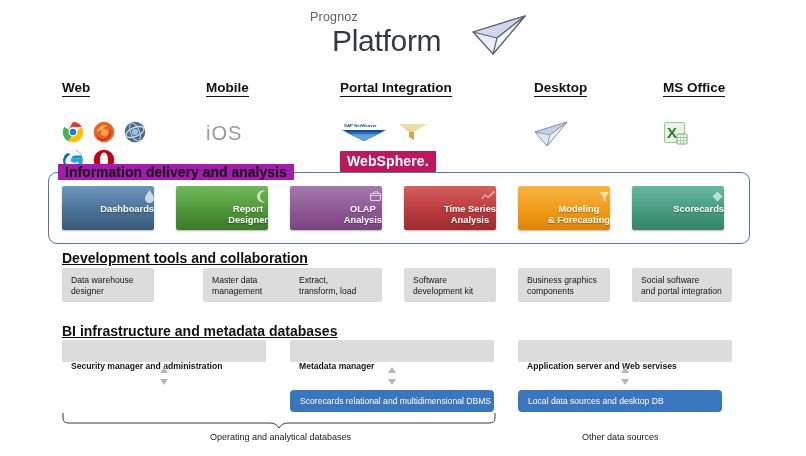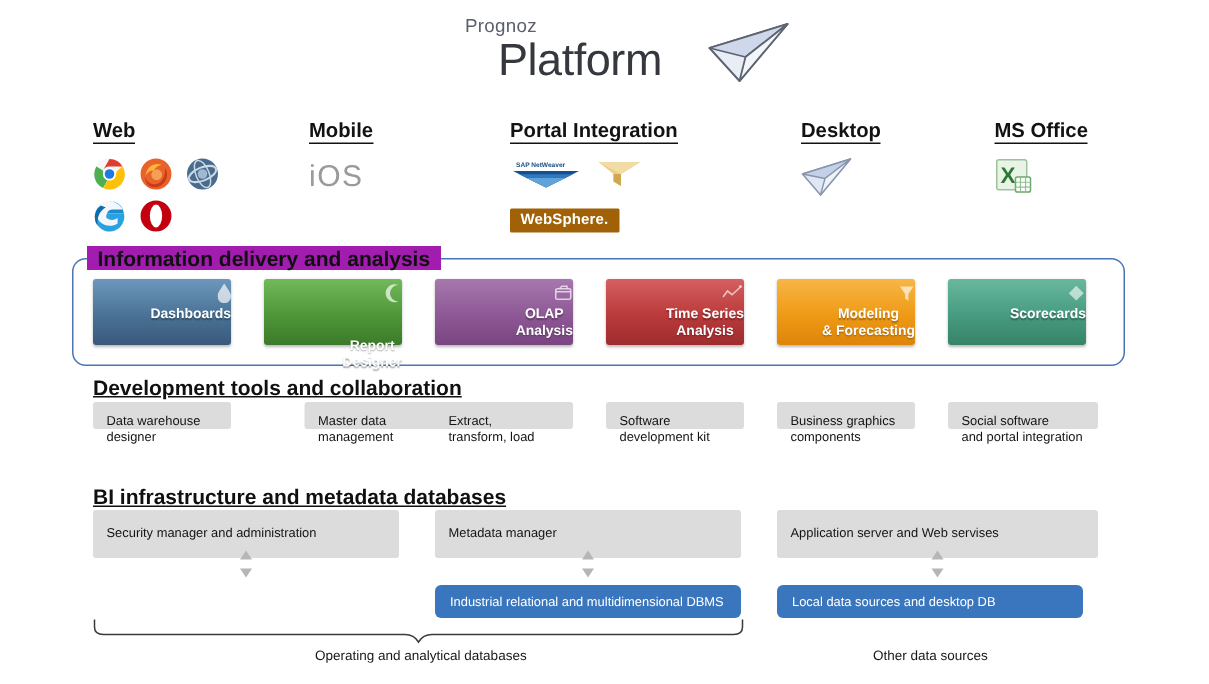--- a/index.html
+++ b/index.html
@@ -25,21 +25,21 @@
   }
   .brand-plane{position:absolute;left:165px;top:6px;}
 
   
   .cat{position:absolute;}
   .cat-title{
     font-size:13.5px;font-weight:bold;color:#121212;
     border-bottom:1.6px solid #121212;
     display:inline-block;padding-bottom:1px;white-space:nowrap;
   }
-  .cat-icons{margin-top:9px;display:flex;flex-wrap:wrap;gap:6px 9px;width:110px;}
+  .cat-icons{margin-top:24px;display:flex;flex-wrap:wrap;gap:6px 9px;width:110px;}
 
   .ico{width:22px;height:22px;border-radius:50%;position:relative;display:block;}
   .ico svg{display:block;}
 
   
   .frame{
     position:absolute;left:48px;top:172px;width:702px;height:72px;
     border:1.6px solid #4a77b4;border-radius:9px;box-sizing:border-box;
   }
   .frame-legend{
@@ -64,22 +64,22 @@
   .sec-head{
     position:absolute;font-size:14px;font-weight:bold;color:#101010;white-space:nowrap;text-decoration:underline;
   }
 
   
   .gbox{
     position:absolute;background:#dcdcdc;border-radius:2px;box-sizing:border-box;
     font-size:8.6px;line-height:11px;color:#141414;
     padding:7px 8px 0 9px;
   }
-  .gbox.dev{width:92px;height:18px;top:268px;}
-  .gbox.infra{height:32px;top:340px;padding-top:10px;}
+  .gbox.dev{width:92px;height:34px;top:268px;}
+  .gbox.infra{height:22px;top:340px;padding-top:21px;font-weight:bold;}
 
   
   .bbox{
     position:absolute;background:#3a76bd;border-radius:4px;height:22px;top:390px;
     color:#fff;font-size:8.6px;line-height:22px;padding-left:10px;box-sizing:border-box;
     white-space:nowrap;
   }
 
   
   .conn{position:absolute;top:366px;width:12px;height:20px;}
@@ -176,21 +176,21 @@
         </svg>
       </span>
       <span style="display:block;width:34px;">
         <svg width="34" height="22" viewBox="0 0 34 22">
           <path d="M3 3 L31 3 L18 11 L18 19 L13 16 L13 11 Z" fill="#e8c778" opacity=".85"></path>
           <path d="M3 3 L31 3 L18 11 Z" fill="#f2dca6"></path>
           <path d="M13 11 L18 11 L18 19 L13 16 Z" fill="#cfa84e"></path>
         </svg>
       </span>
       <span style="display:block;">
-        <span style="display:inline-block;background:#a16207;color:#fff;font-size:10px;font-weight:bold;
+        <span style="display:inline-block;background:#be185d;color:#fff;font-size:14px;font-weight:bold;
                      padding:2px 7px 3px 7px;border-radius:1px;letter-spacing:.1px;text-align:center;">WebSphere.</span>
       </span>
     </div>
   </div>
 
   <div class="cat" style="left:534px;top:78px;">
     <div class="cat-title">Desktop</div>
     <div class="cat-icons">
       <span style="display:block;">
         <svg width="34" height="26" viewBox="0 0 34 26">
@@ -224,21 +224,21 @@
 
   <div class="tile" style="left:62px;background:linear-gradient(180deg,#6e97bd 0%,#4a7296 55%,#39597a 100%);">
     <span class="tile-ico">
       <svg width="9" height="13" viewBox="0 0 9 13">
           <path d="M4.5 0 C7 4 9 6 9 8.6 A4.5 4.5 0 0 1 0 8.6 C0 6 2 4 4.5 0 Z" fill="#ffffff" opacity=".85"></path>
         </svg>
     </span>
     <span class="tile-label">Dashboards</span>
   </div>
 
-  <div class="tile" style="left:176px;background:linear-gradient(180deg,#72b95a 0%,#4f9639 55%,#3c7a2a 100%);gap:21px;">
+  <div class="tile" style="left:176px;background:linear-gradient(180deg,#72b95a 0%,#4f9639 55%,#3c7a2a 100%);">
     <span class="tile-ico">
       <svg width="12" height="13" viewBox="0 0 12 13">
           <path d="M9.5 1 A6 6 0 1 0 9.5 12 A5 5 0 0 1 9.5 1 Z" fill="#ffffff" opacity=".85"></path>
         </svg>
     </span>
     <span class="tile-label">Report<br>Designer</span>
   </div>
 
   <div class="tile" style="left:290px;background:linear-gradient(180deg,#a678ad 0%,#8e5896 55%,#79457f 100%);">
     <span class="tile-ico">
@@ -306,21 +306,21 @@
       <polygon points="6,19 10,13 2,13" fill="#b6b6b6"></polygon>
     </svg>
   </div>
   <div class="conn" style="left:619px;">
     <svg width="12" height="20" viewBox="0 0 12 20">
       <polygon points="6,1 10,7 2,7" fill="#b6b6b6"></polygon>
       <polygon points="6,19 10,13 2,13" fill="#b6b6b6"></polygon>
     </svg>
   </div>
 
-  <div class="bbox" style="left:290px;width:204px;">Industrial relational and multidimensional DBMS</div>
+  <div class="bbox" style="left:290px;width:204px;">Scorecards relational and multidimensional DBMS</div>
   <div class="bbox" style="left:518px;width:204px;">Local data sources and desktop DB</div>
 
   <div class="brace" style="left:62px;top:412px;">
     <svg width="434" height="18" viewBox="0 0 434 18">
       <path d="M1 1 L1 6 Q1 11 7 11 L208 11 Q214 11 217 16 Q220 11 226 11 L427 11 Q433 11 433 6 L433 1" fill="none" stroke="#3a3a3a" stroke-width="1"></path>
     </svg>
   </div>
 
   <div class="cap" style="left:210px;top:432px;">Operating and analytical databases</div>
   <div class="cap" style="left:582px;top:432px;">Other data sources</div>

